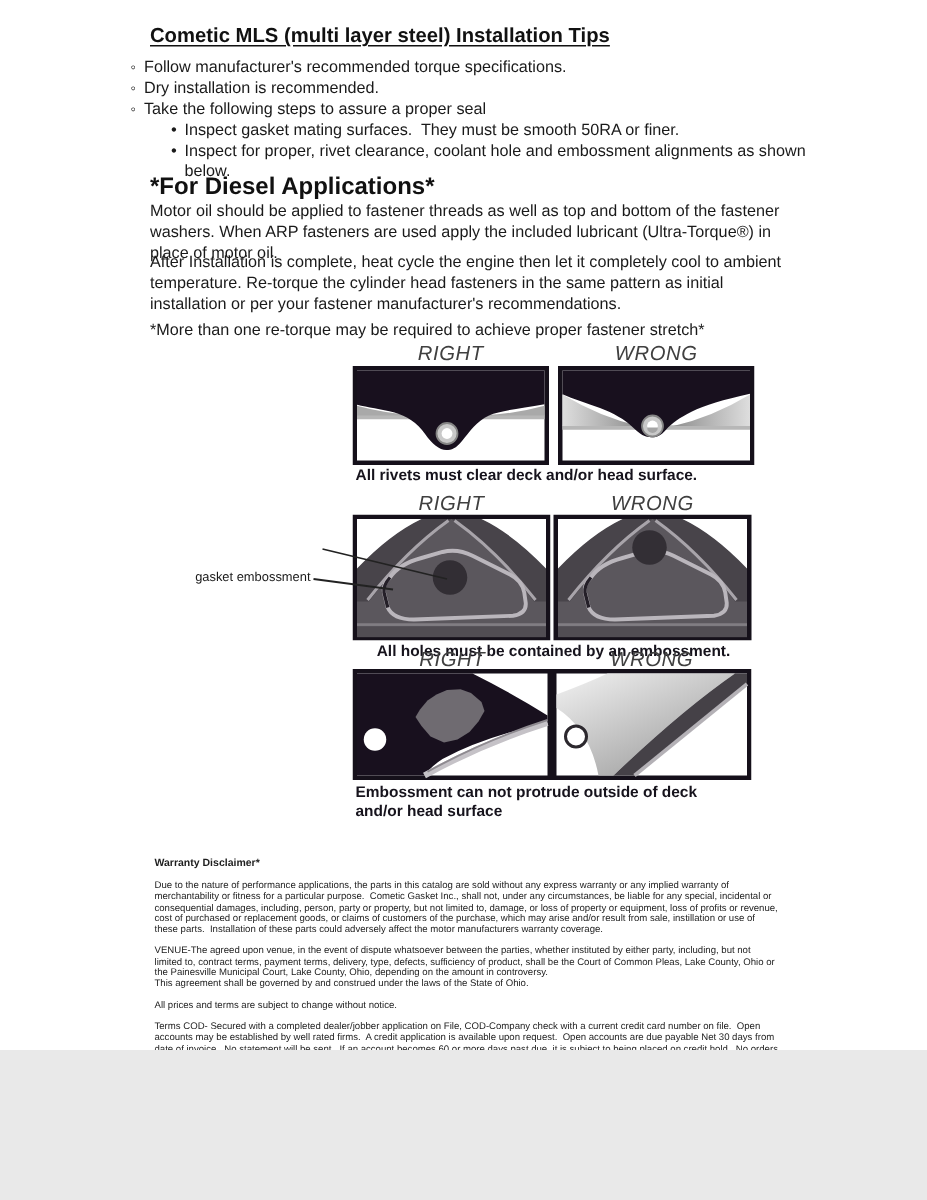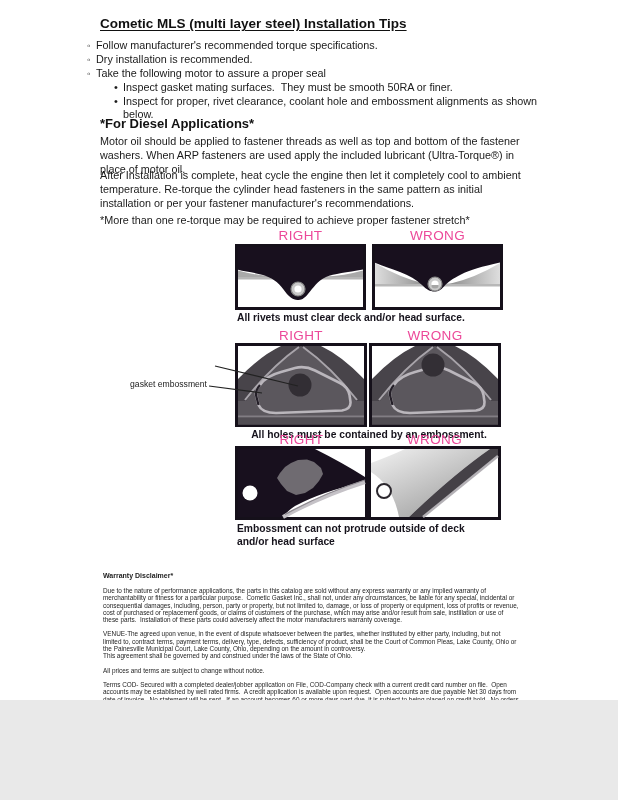--- a/index.html
+++ b/index.html
@@ -15,28 +15,28 @@
     left:100px; top:16px; width:430px;
     font-size:13.5px; font-weight:bold; color:#111;
     text-decoration:underline; text-underline-offset:2px;
   }
   .bullets { left:87px; top:39px; width:470px; font-size:10.8px; }
   .b-row { display:flex; height:14px; line-height:13px; align-items:flex-start; }
   .b-row.sub { padding-left:27px; }
   .b-marker { width:9px; flex:0 0 9px; font-size:10px; line-height:13px; }
   .b-marker.dot { font-size:11px; }
 
-  .diesel-heading { left:100px; top:116px; font-size:13px; font-weight:bold; color:#111; }
+  .diesel-heading { left:100px; top:116px; font-size:16px; font-weight:bold; color:#111; }
   .body-par { left:100px; width:428px; font-size:10.8px; line-height:13.8px; }
   .p1 { top:135px; }
   .p2 { top:169px; }
   .note { top:214px; }
 
   .dg-label {
-    text-align:center; font-size:13.5px; letter-spacing:.4px; color:#ec4899;
+    text-align:center; font-size:13.5px; letter-spacing:.4px; color:#404040;font-style:italic;
   }
   .dg-caption { font-size:10.3px; font-weight:bold; color:#16131c; line-height:12.5px; }
   .panel { display:block; }
   .side-label { font-size:8.6px; line-height:10.5px; color:#1a1a1a; text-align:right; }
   .leader { pointer-events:none; z-index:5; }
 
   .disclaimer { left:103px; top:572px; width:417px; color:#1d1d1d; }
   .disc-heading { font-size:7px; font-weight:bold; margin-bottom:8px; }
   .disc-par { font-size:6.4px; line-height:7.3px; margin-bottom:7px; }
 
@@ -53,21 +53,21 @@
     <div class="b-row">
       <span class="b-marker">◦</span>
       <span class="pre">Follow manufacturer's recommended torque specifications.</span>
     </div>
     <div class="b-row">
       <span class="b-marker">◦</span>
       <span class="pre">Dry installation is recommended.</span>
     </div>
     <div class="b-row">
       <span class="b-marker">◦</span>
-      <span class="pre">Take the following motor to assure a proper seal</span>
+      <span class="pre">Take the following steps to assure a proper seal</span>
     </div>
     <div class="b-row sub">
       <span class="b-marker dot">•</span>
       <span class="pre">Inspect gasket mating surfaces.  They must be smooth 50RA or finer.</span>
     </div>
     <div class="b-row sub">
       <span class="b-marker dot">•</span>
       <span class="pre">Inspect for proper, rivet clearance, coolant hole and embossment alignments as shown below.</span>
     </div>
   </div>

